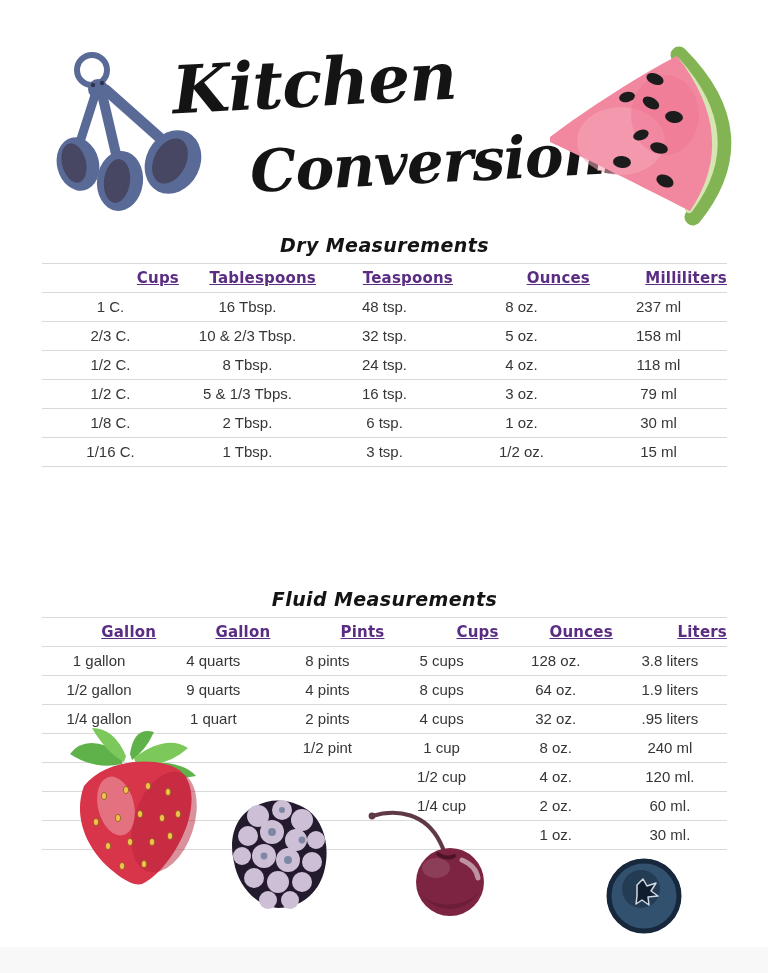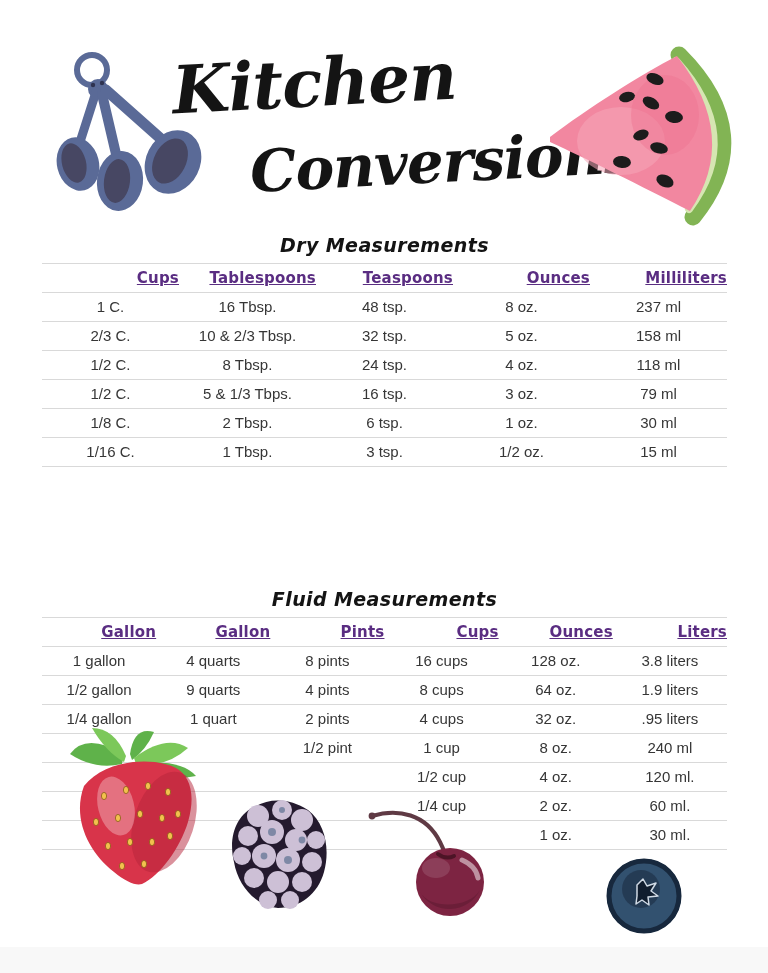--- a/index.html
+++ b/index.html
@@ -171,21 +171,21 @@
           <th>Cups</th>
           <th>Ounces</th>
           <th>Liters</th>
         </tr>
       </thead>
       <tbody>
           <tr>
             <td>1 gallon</td>
             <td>4 quarts</td>
             <td>8 pints</td>
-            <td>16 cups</td>
+            <td>5 cups</td>
             <td>128 oz.</td>
             <td>3.8 liters</td>
           </tr>
           <tr>
             <td>1/2 gallon</td>
             <td>9 quarts</td>
             <td>4 pints</td>
             <td>8 cups</td>
             <td>64 oz.</td>
             <td>1.9 liters</td>

